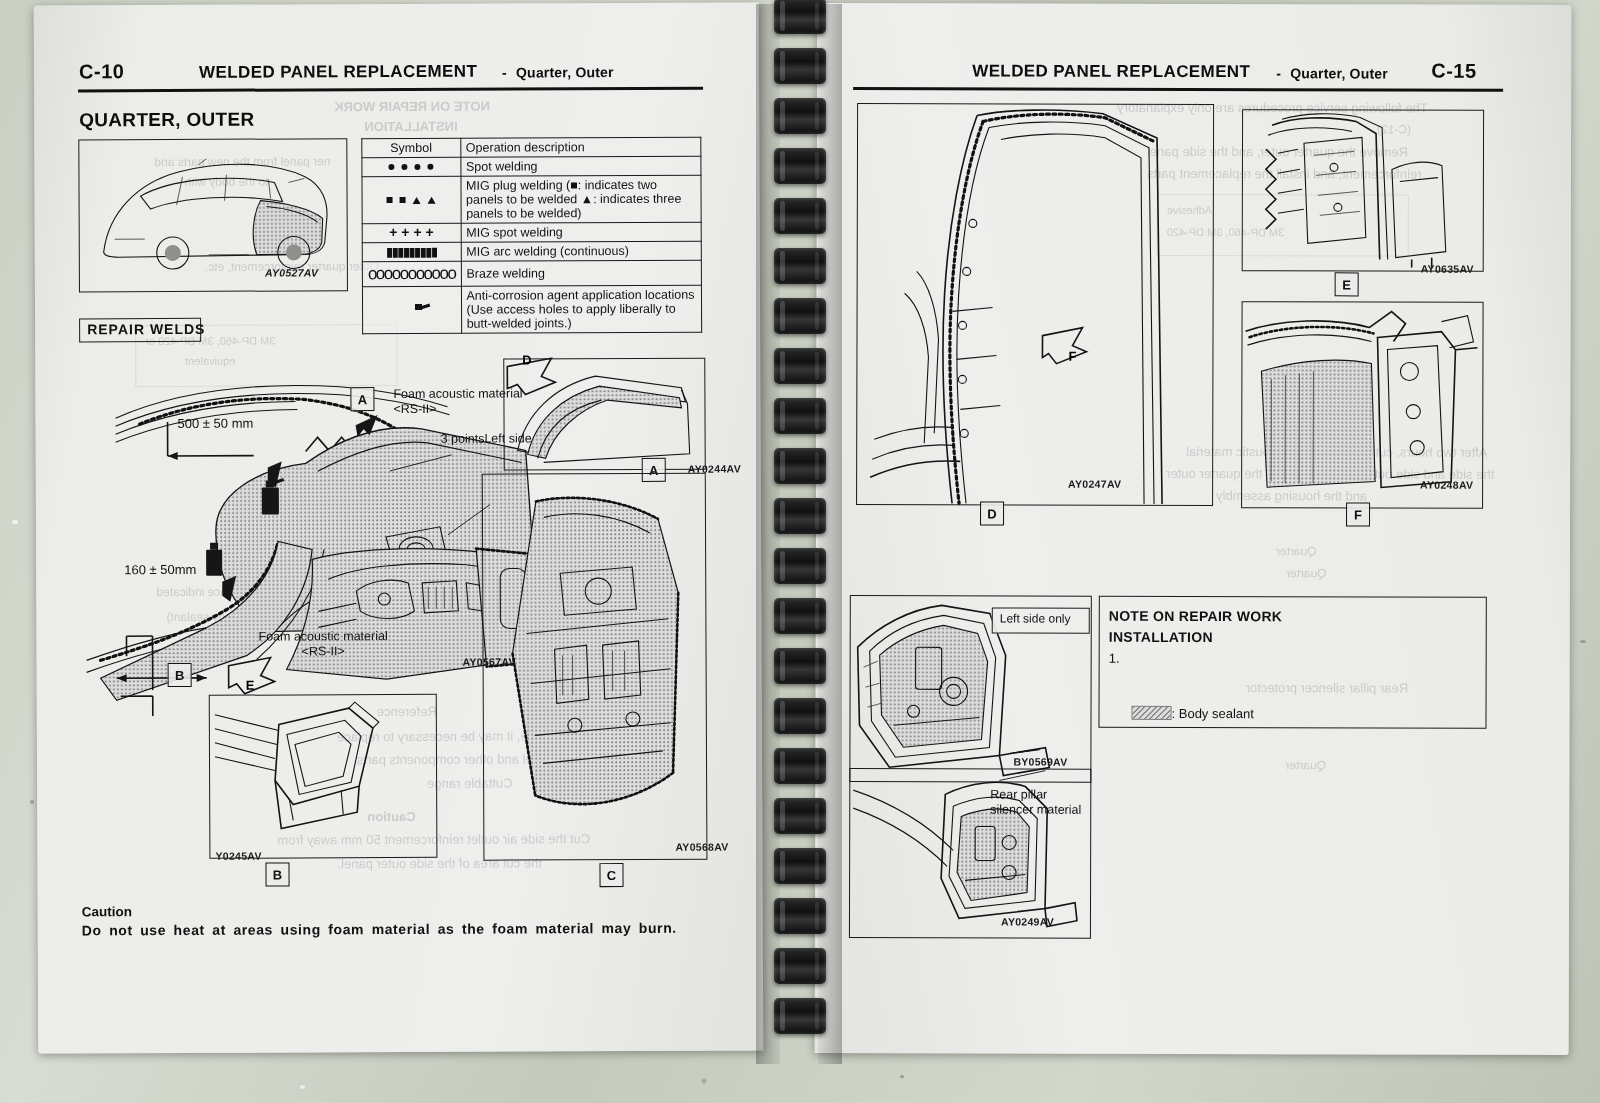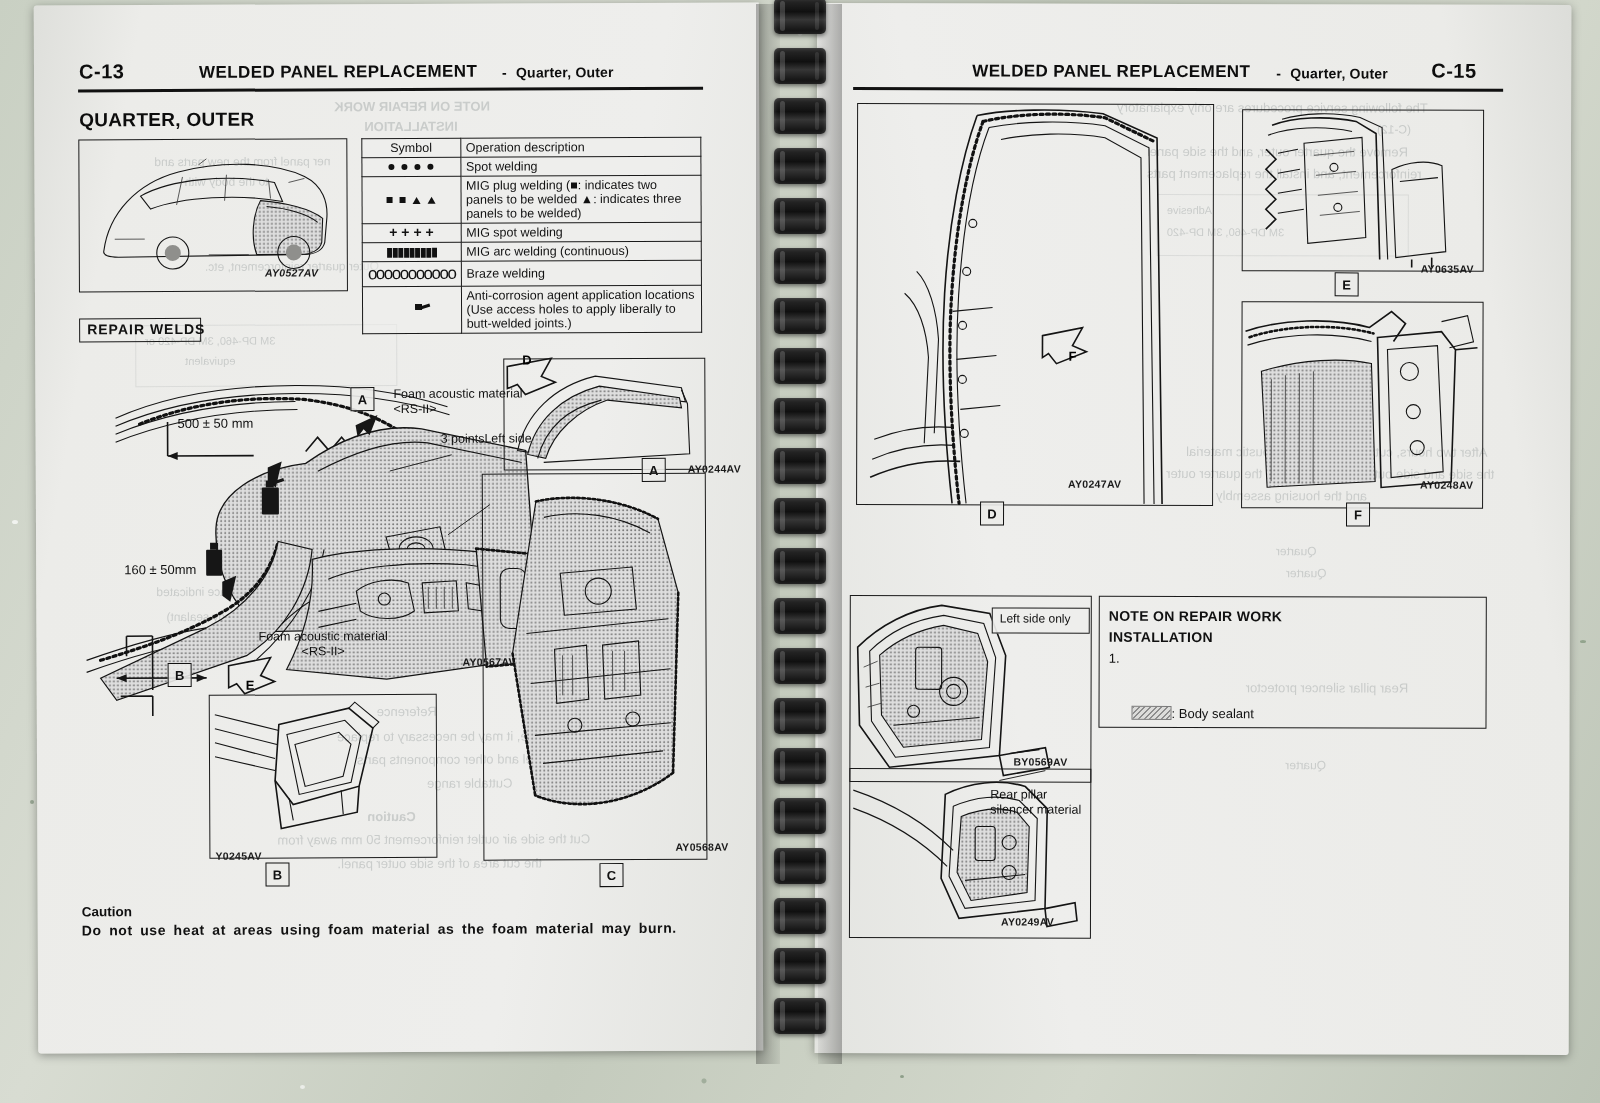--- a/index.html
+++ b/index.html
@@ -149,21 +149,21 @@
         <div class="ghost" style="left:300px;top:725px;font-size:13px;font-weight:normal;">Depending on the damage, it may be necessary to replace</div>
         <div class="ghost" style="left:320px;top:748px;font-size:13px;font-weight:normal;">the side outer panel and other components parts</div>
         <div class="ghost" style="left:390px;top:772px;font-size:13px;font-weight:normal;">Cuttable range</div>
         <div class="ghost" style="left:330px;top:805px;font-size:13px;">Caution</div>
         <div class="ghost" style="left:240px;top:828px;font-size:13px;font-weight:normal;">Cut the side air outlet reinforcement 50 mm away from</div>
         <div class="ghost" style="left:300px;top:852px;font-size:13px;font-weight:normal;">the cut area of the side outer panel.</div>
         <div class="ghost" style="left:120px;top:580px;font-size:12px;font-weight:normal;">to the surface indicated</div>
         <div class="ghost" style="left:130px;top:605px;font-size:12px;font-weight:normal;">(3M Body sealant)</div>
         <div class="ghost" style="left:170px;top:255px;font-size:12px;font-weight:normal;">Outer quarter reinforcement, etc.</div>
 
-        <div class="hdr hdr-num" style="left:45px;top:55px;">C-13</div>
+        <div class="hdr hdr-num" style="left:45px;top:55px;">C-10</div>
         <div class="hdr hdr-title" style="left:165px;top:58px;">WELDED PANEL REPLACEMENT</div>
         <div class="hdr hdr-sub" style="left:468px;top:61px;">-</div>
         <div class="hdr hdr-sub" style="left:482px;top:61px;">Quarter, Outer</div>
         <div class="hdr-rule" style="left:44px;top:84px;width:625px;"></div>
 
         <h1 class="sect" style="left:45px;top:104px;">QUARTER, OUTER</h1>
 
         <div class="frame" style="left:44px;top:134px;width:267px;height:151px;"></div>
         <svg class="art" style="left:44px;top:134px;" width="267" height="151" viewBox="0 0 267 151">
           <defs>

